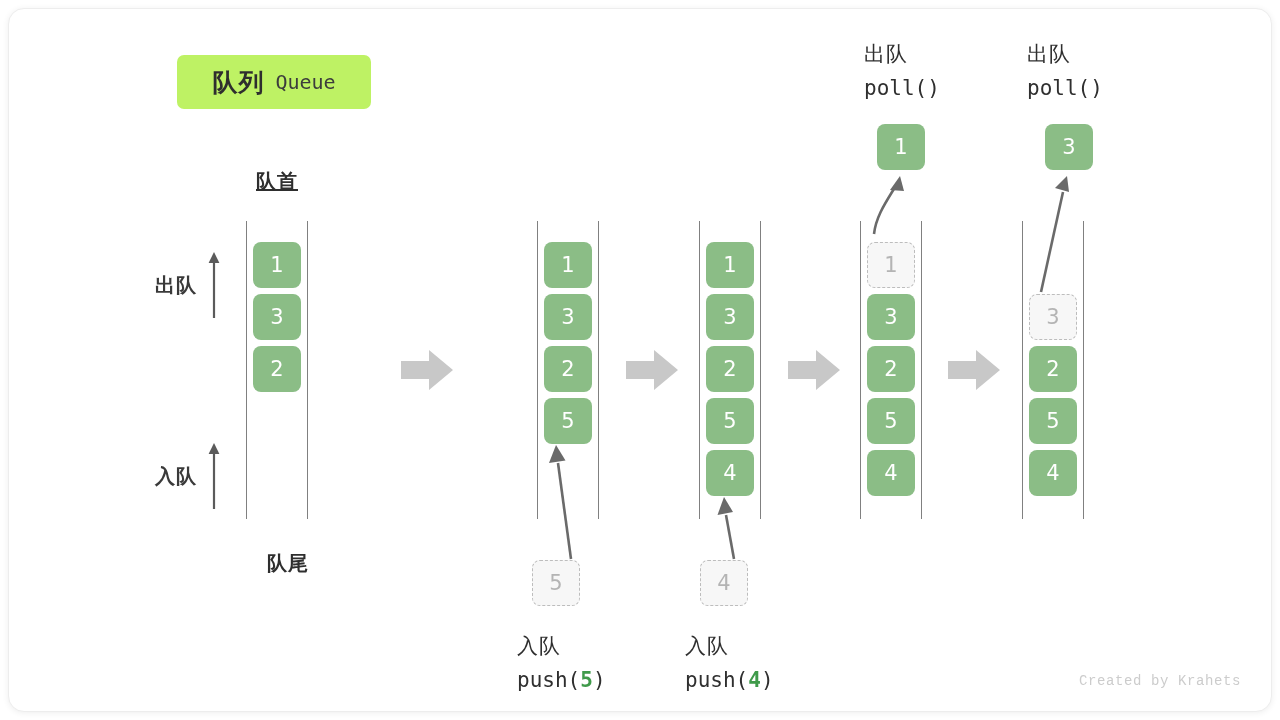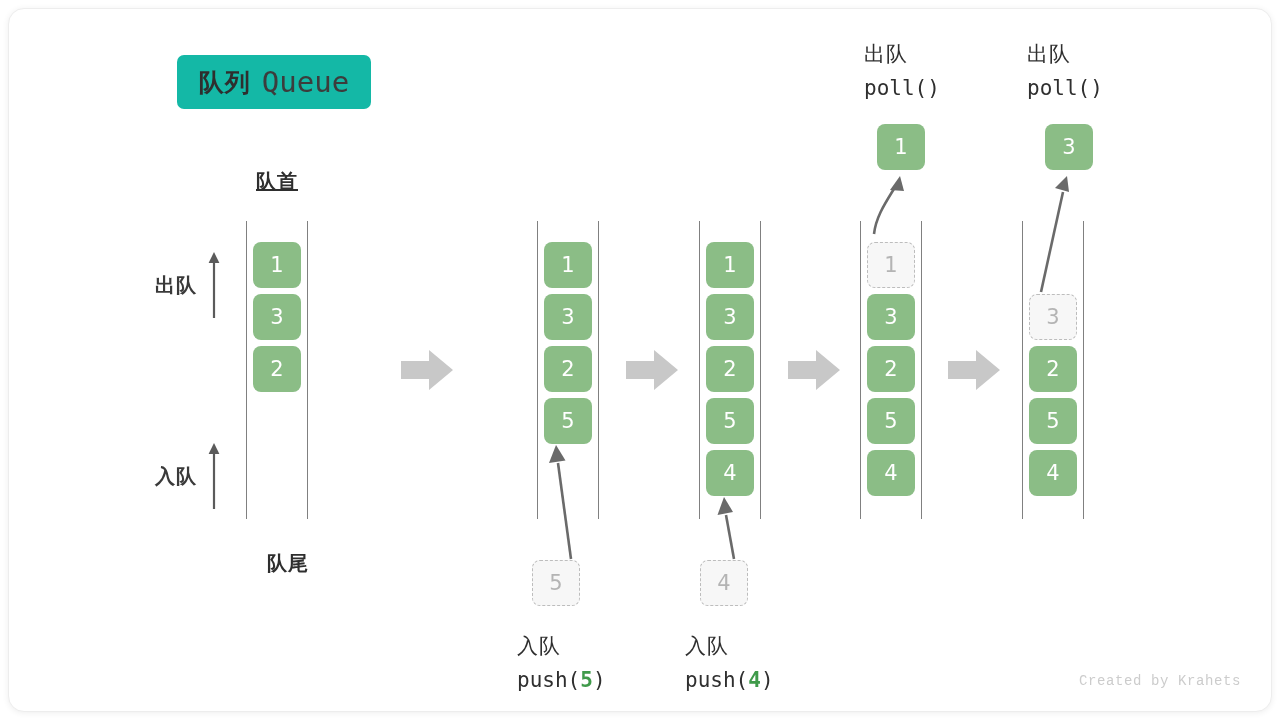--- a/index.html
+++ b/index.html
@@ -25,36 +25,36 @@
     box-shadow: 0 1px 6px rgba(0,0,0,0.07);
     box-sizing: border-box;
     overflow: hidden;
   }
   .abs { position: absolute; }
 
   
   #title-badge {
     left: 168px; top: 46px;
     width: 194px; height: 54px;
-    background: #14b8a6;
+    background: #bef264;
     border-radius: 7px;
     display: flex;
     align-items: center;
     justify-content: center;
     gap: 11px;
   }
   #title-badge .cn {
     font-size: 25px;
     font-weight: bold;
     color: #2e2e2e;
     letter-spacing: 1px;
   }
   #title-badge .en {
     font-family: "DejaVu Sans Mono", "Liberation Mono", monospace;
-    font-size: 29px;
+    font-size: 20px;
     color: #3c3c3c;
   }
 
   
   .cap {
     font-size: 20px;
     font-weight: bold;
     color: #2e2e2e;
     letter-spacing: 1px;
     white-space: nowrap;

